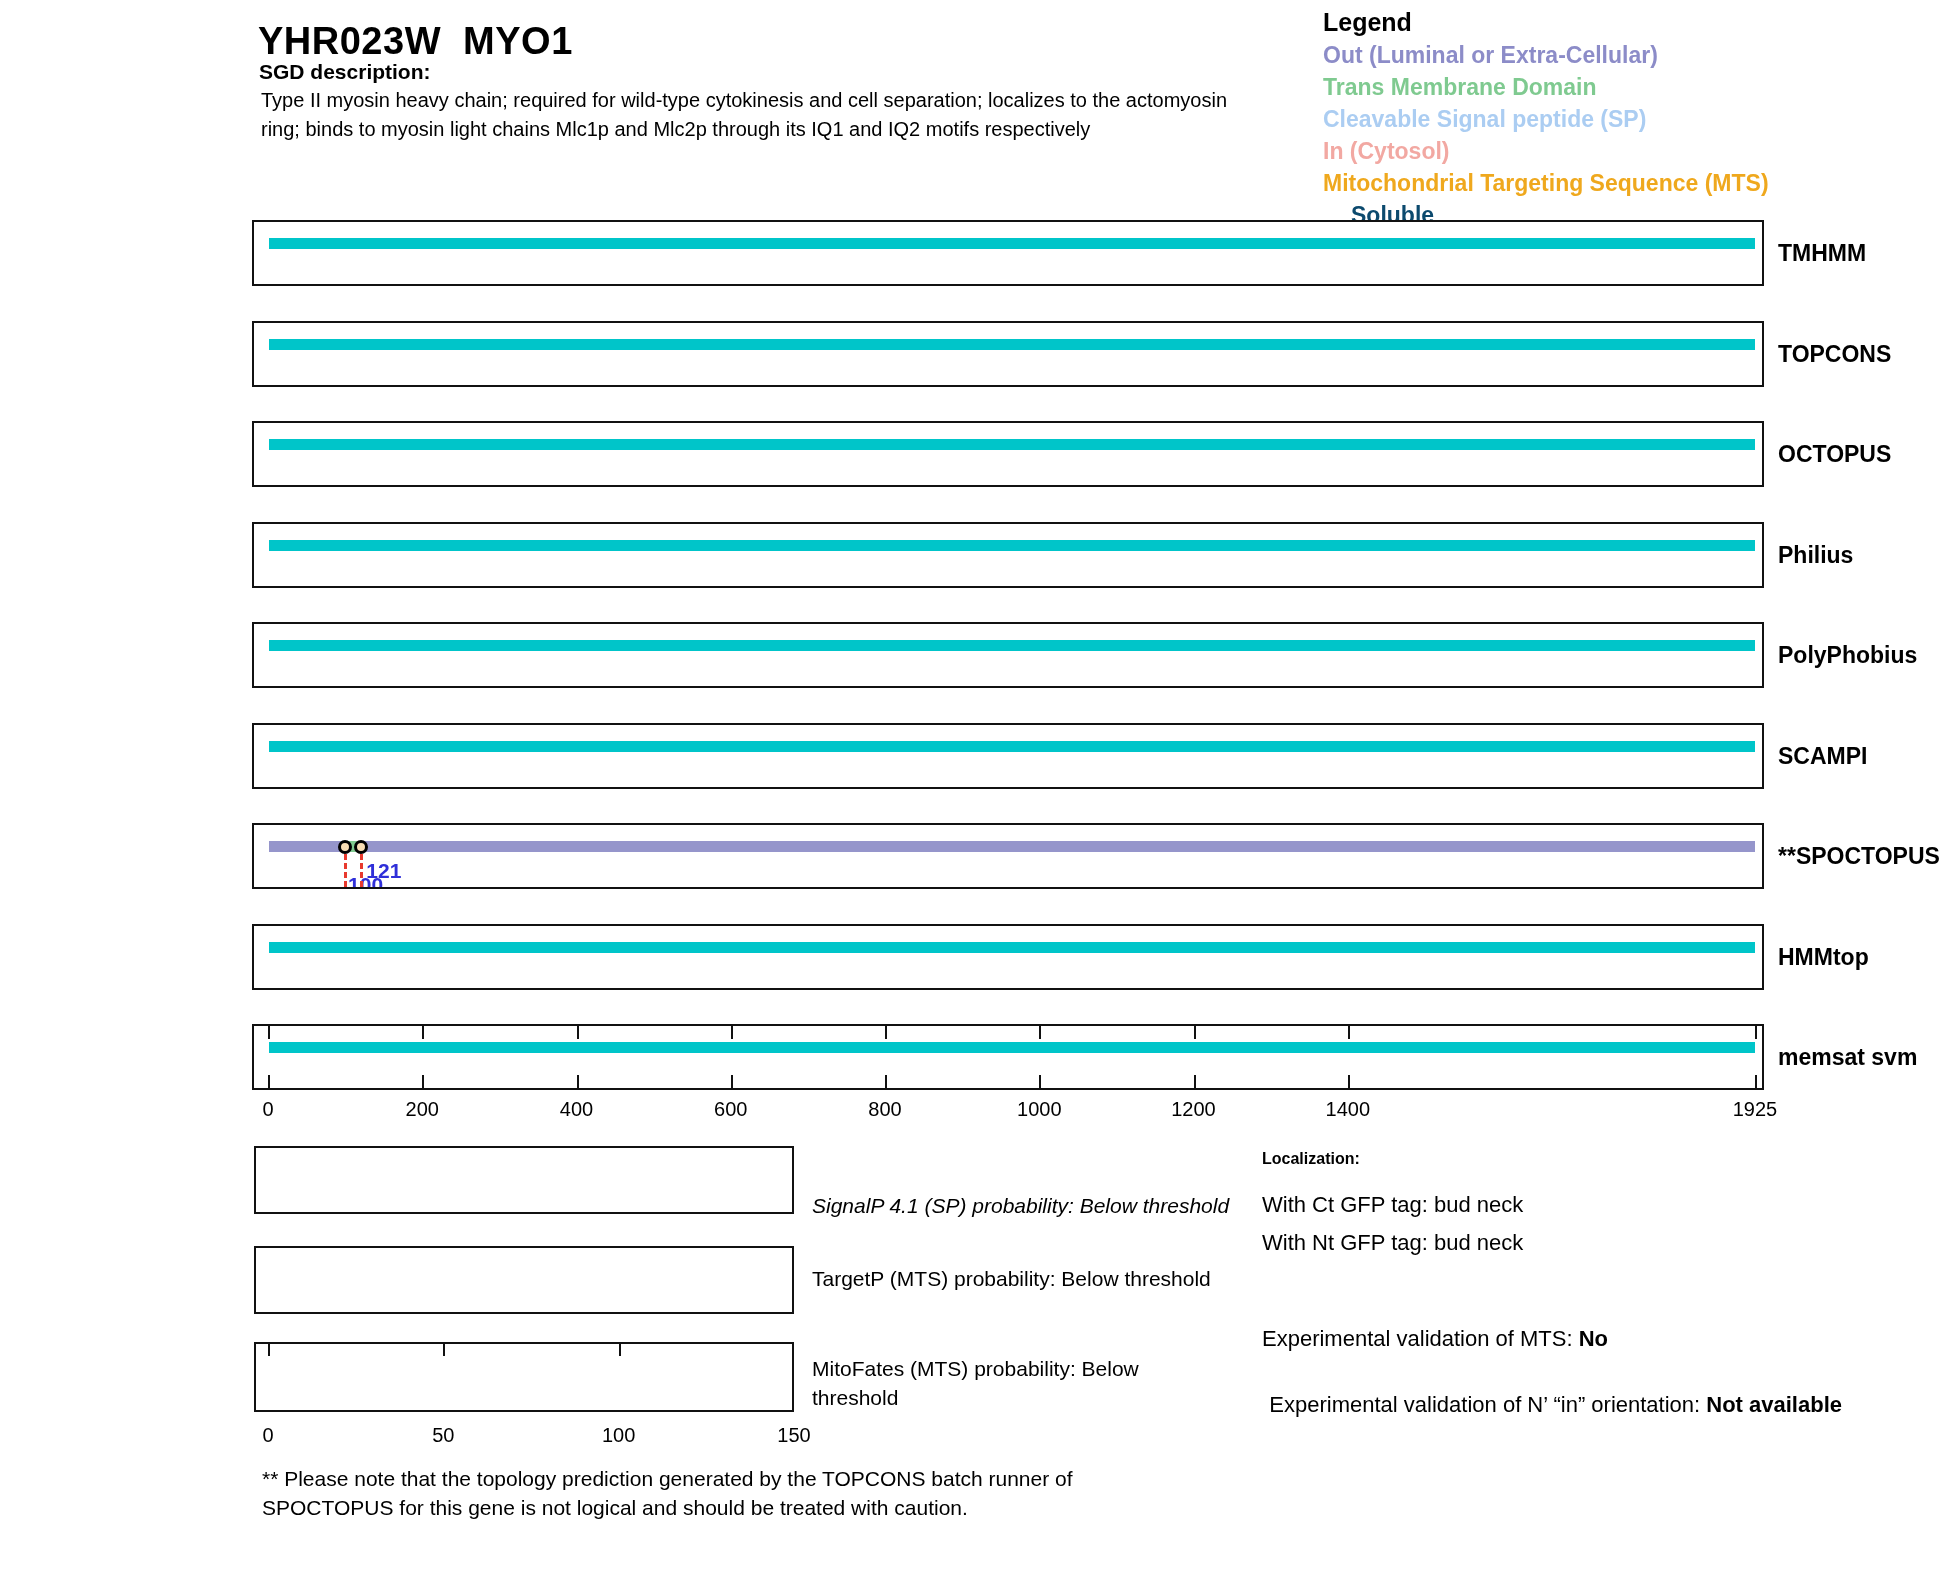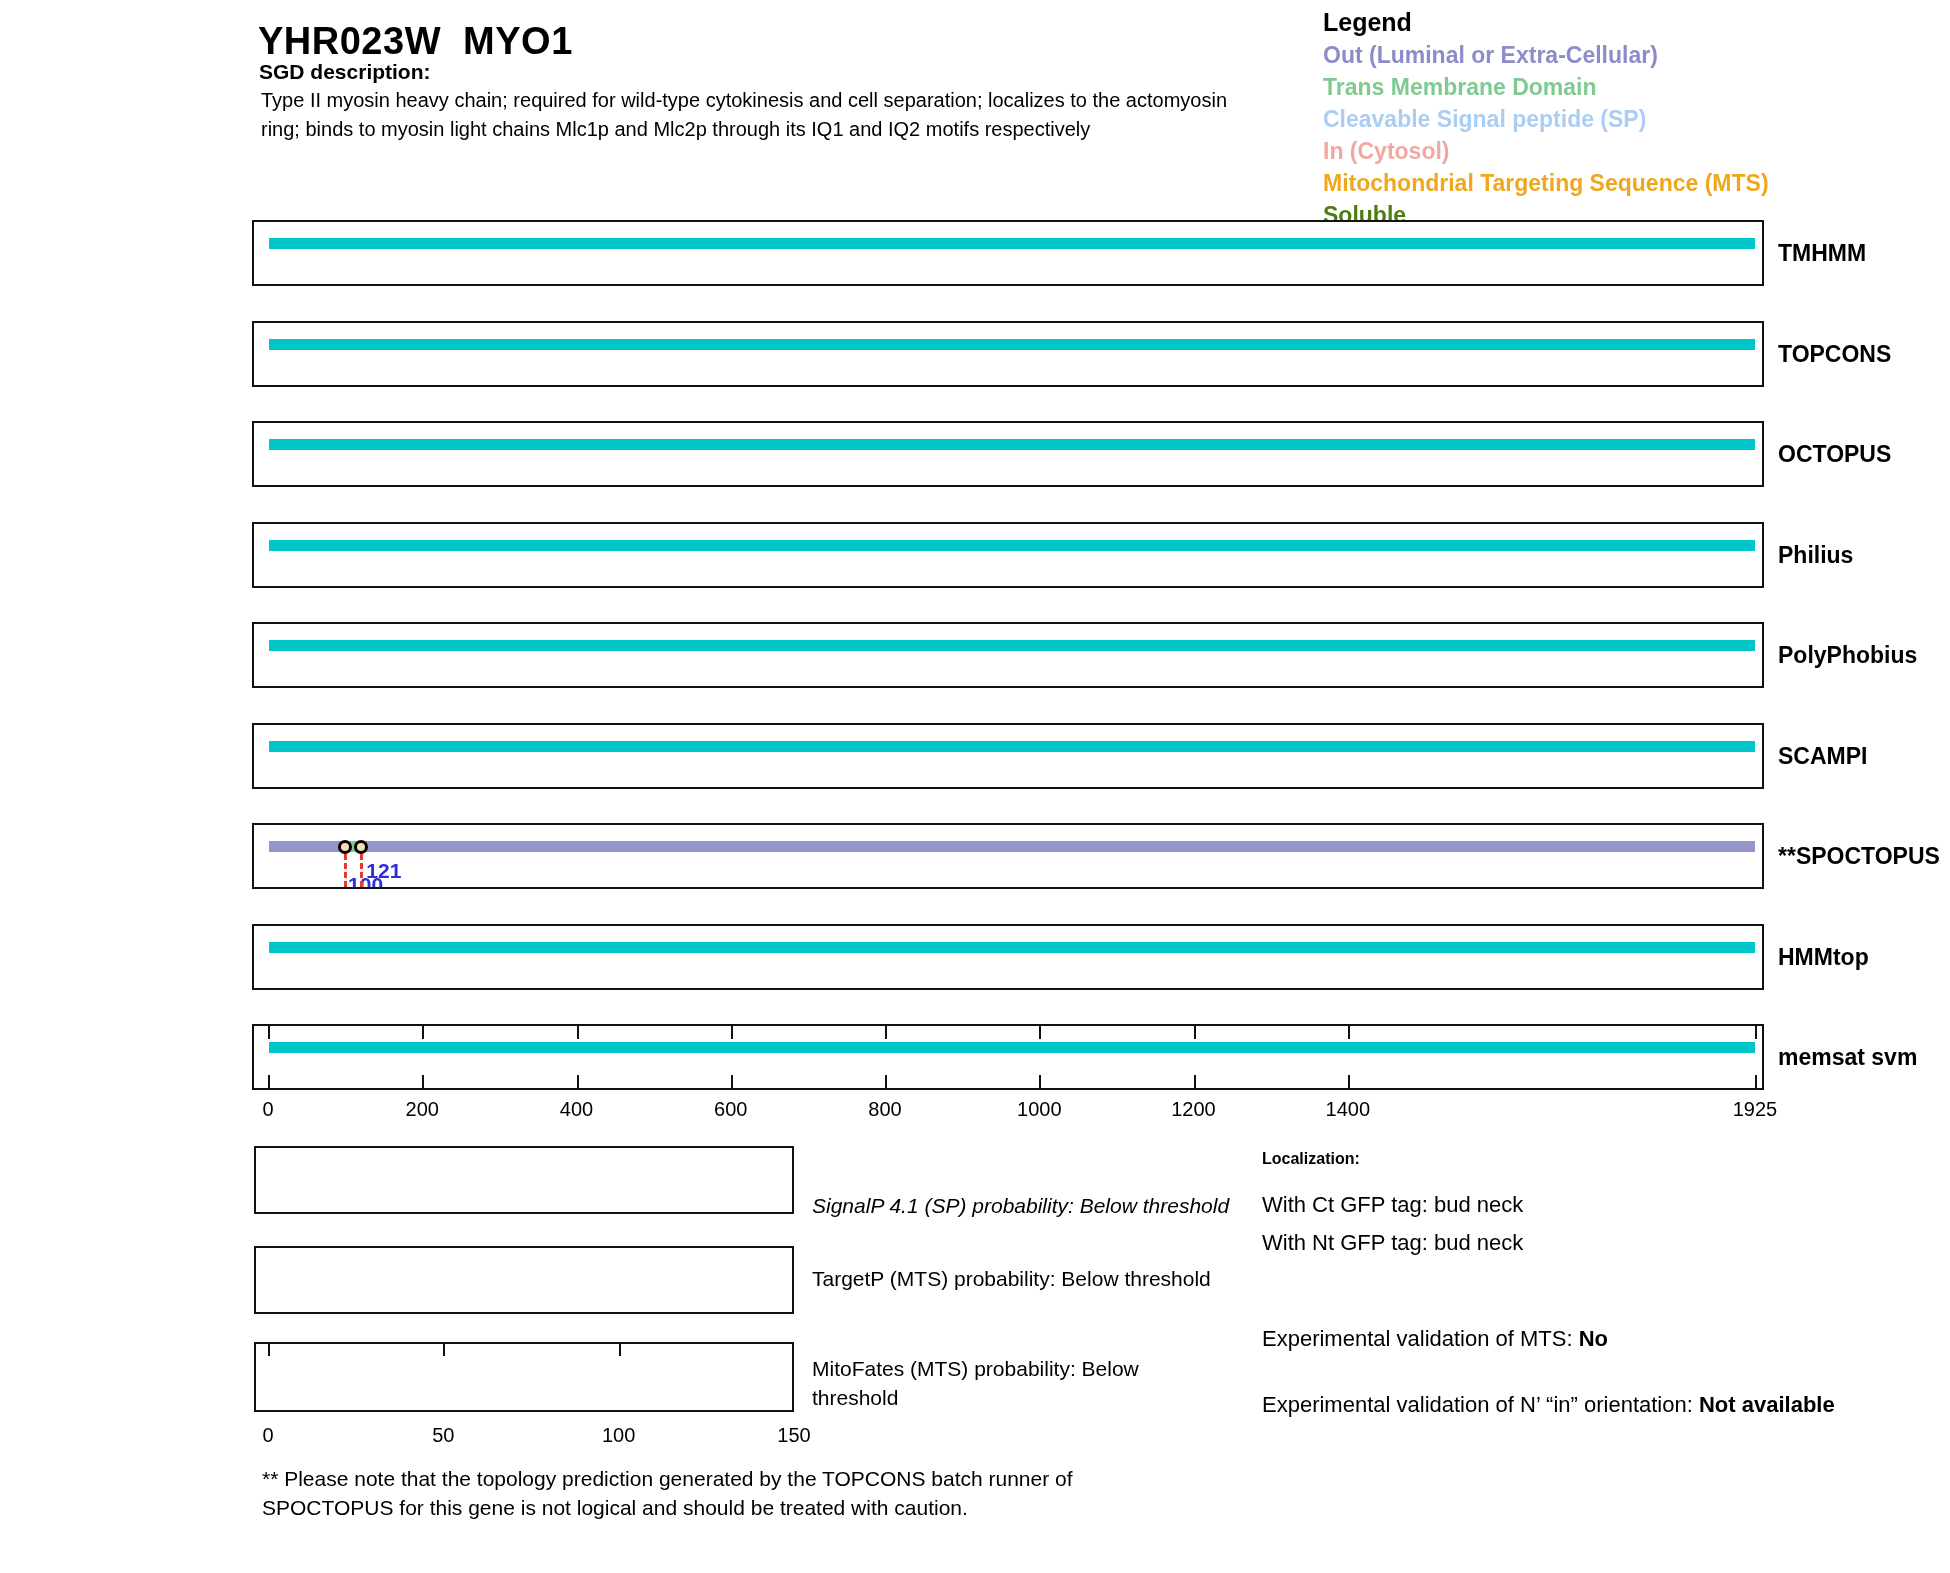--- a/index.html
+++ b/index.html
@@ -25,21 +25,21 @@
   .marker-circle { position:absolute; width:14px; height:14px; border:3px solid #000; border-radius:50%; background:#f8ddb4; box-sizing:border-box; }
   .marker-label { position:absolute; font-size:21px; font-weight:bold; color:#2f2fd9; }
 
   .prob-box { position:absolute; border:2px solid #111; background:#fff; box-sizing:border-box; overflow:hidden; }
   .prob-label { position:absolute; font-size:21px; line-height:29px; white-space:pre-line; }
 
   .loc-heading { position:absolute; left:1262px; top:1150px; font-size:16px; font-weight:bold; }
   .loc-line-1 { position:absolute; left:1262px; top:1192px; font-size:22px; }
   .loc-line-2 { position:absolute; left:1262px; top:1230px; font-size:22px; }
   .loc-mts { position:absolute; left:1262px; top:1326px; font-size:22px; }
-  .loc-orient { position:absolute; left:1262px; top:1388px; font-size:22px; line-height:33px; width:580px; }
+  .loc-orient { position:absolute; left:1262px; top:1388px; font-size:22px; line-height:33px; width:580px;text-align:right; }
   .loc-mts b, .loc-orient b { font-weight:bold; }
 
   .footnote { position:absolute; left:262px; top:1464px; font-size:21px; line-height:29px; white-space:pre-line; }
 </style>
 </head>
 <body>
 
 <div class="page">
 
   <div class="title">YHR023W  MYO1</div>
@@ -47,21 +47,21 @@
   <div class="sgd-desc">Type II myosin heavy chain; required for wild-type cytokinesis and cell separation; localizes to the actomyosin
 ring; binds to myosin light chains Mlc1p and Mlc2p through its IQ1 and IQ2 motifs respectively</div>
 
   <div class="legend">
     <div class="legend-title">Legend</div>
   <div class="legend-entry" style="color: rgb(140, 140, 200);">Out (Luminal or Extra-Cellular)</div>
       <div class="legend-entry" style="color: rgb(127, 202, 144);">Trans Membrane Domain</div>
       <div class="legend-entry" style="color: rgb(171, 205, 242);">Cleavable Signal peptide (SP)</div>
       <div class="legend-entry" style="color: rgb(242, 168, 162);">In (Cytosol)</div>
       <div class="legend-entry" style="color: rgb(239, 168, 29);">Mitochondrial Targeting Sequence (MTS)</div>
-      <div class="legend-entry" style="color: #4d7c0f;">Soluble</div>
+      <div class="legend-entry" style="color: #0c4a6e; margin-left: 28px;">Soluble</div>
     </div>
 
   <div id="tracks">
       <div class="track-box" style="left: 252px; top: 220px; width: 1512px; height: 66px;">
         <div class="track-bar" style="left: 14.8px; top: 16px; width: 1486.2px; height: 11px; background: rgb(0, 197, 201);"></div>
       </div>
       <div class="track-label" style="left: 1778px; top: 240px;">TMHMM</div>
       <div class="track-box" style="left: 252px; top: 321px; width: 1512px; height: 66px;">
         <div class="track-bar" style="left: 14.8px; top: 16px; width: 1486.2px; height: 11px; background: rgb(0, 197, 201);"></div>
       </div>

